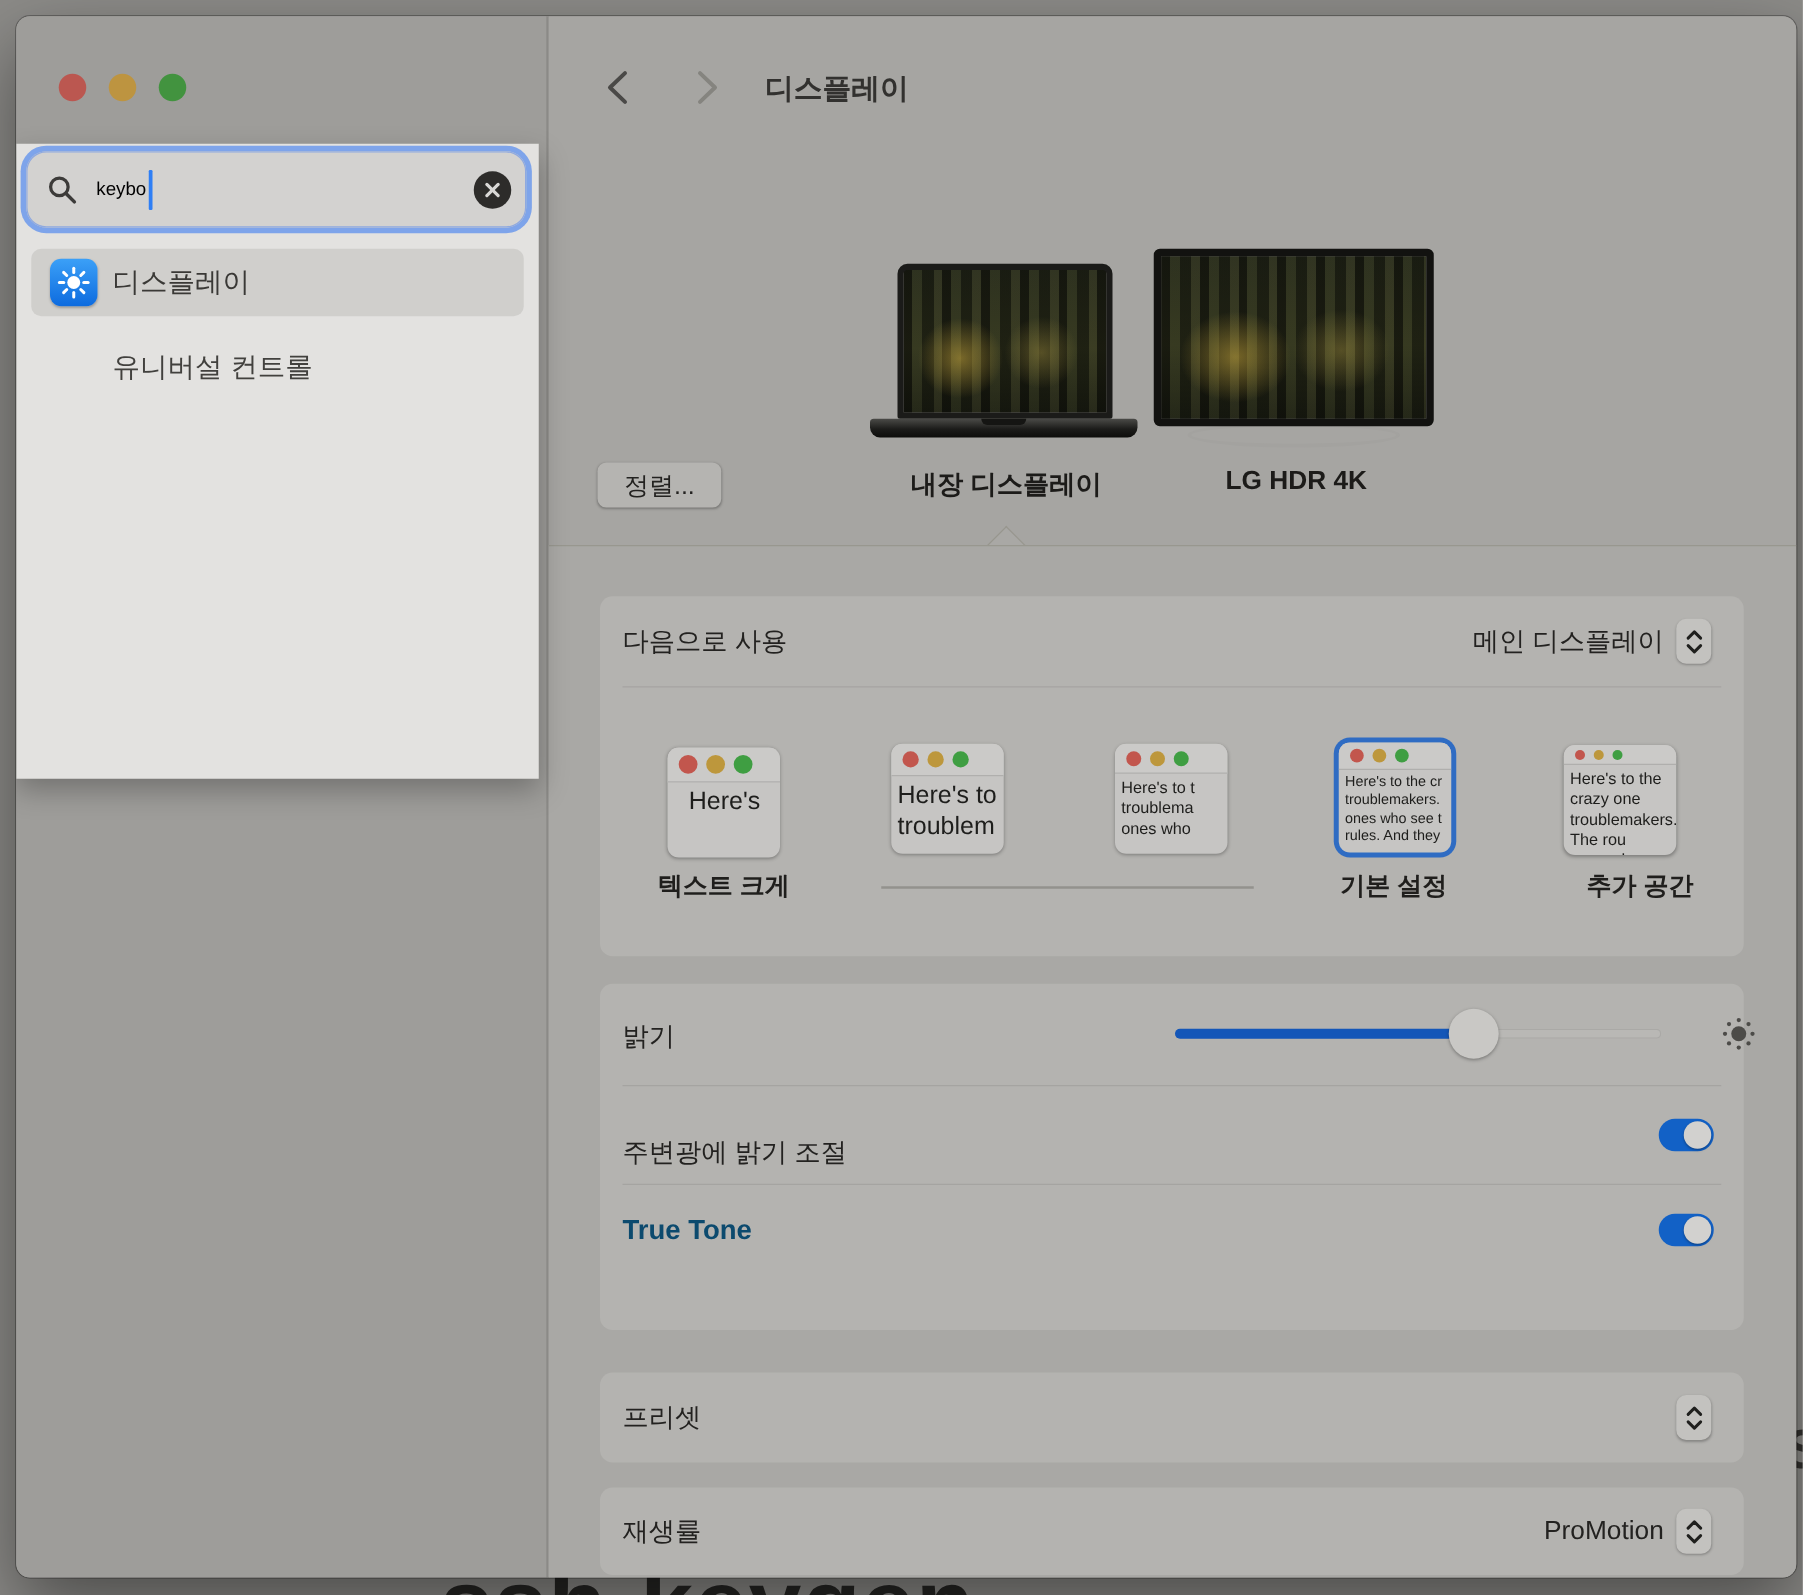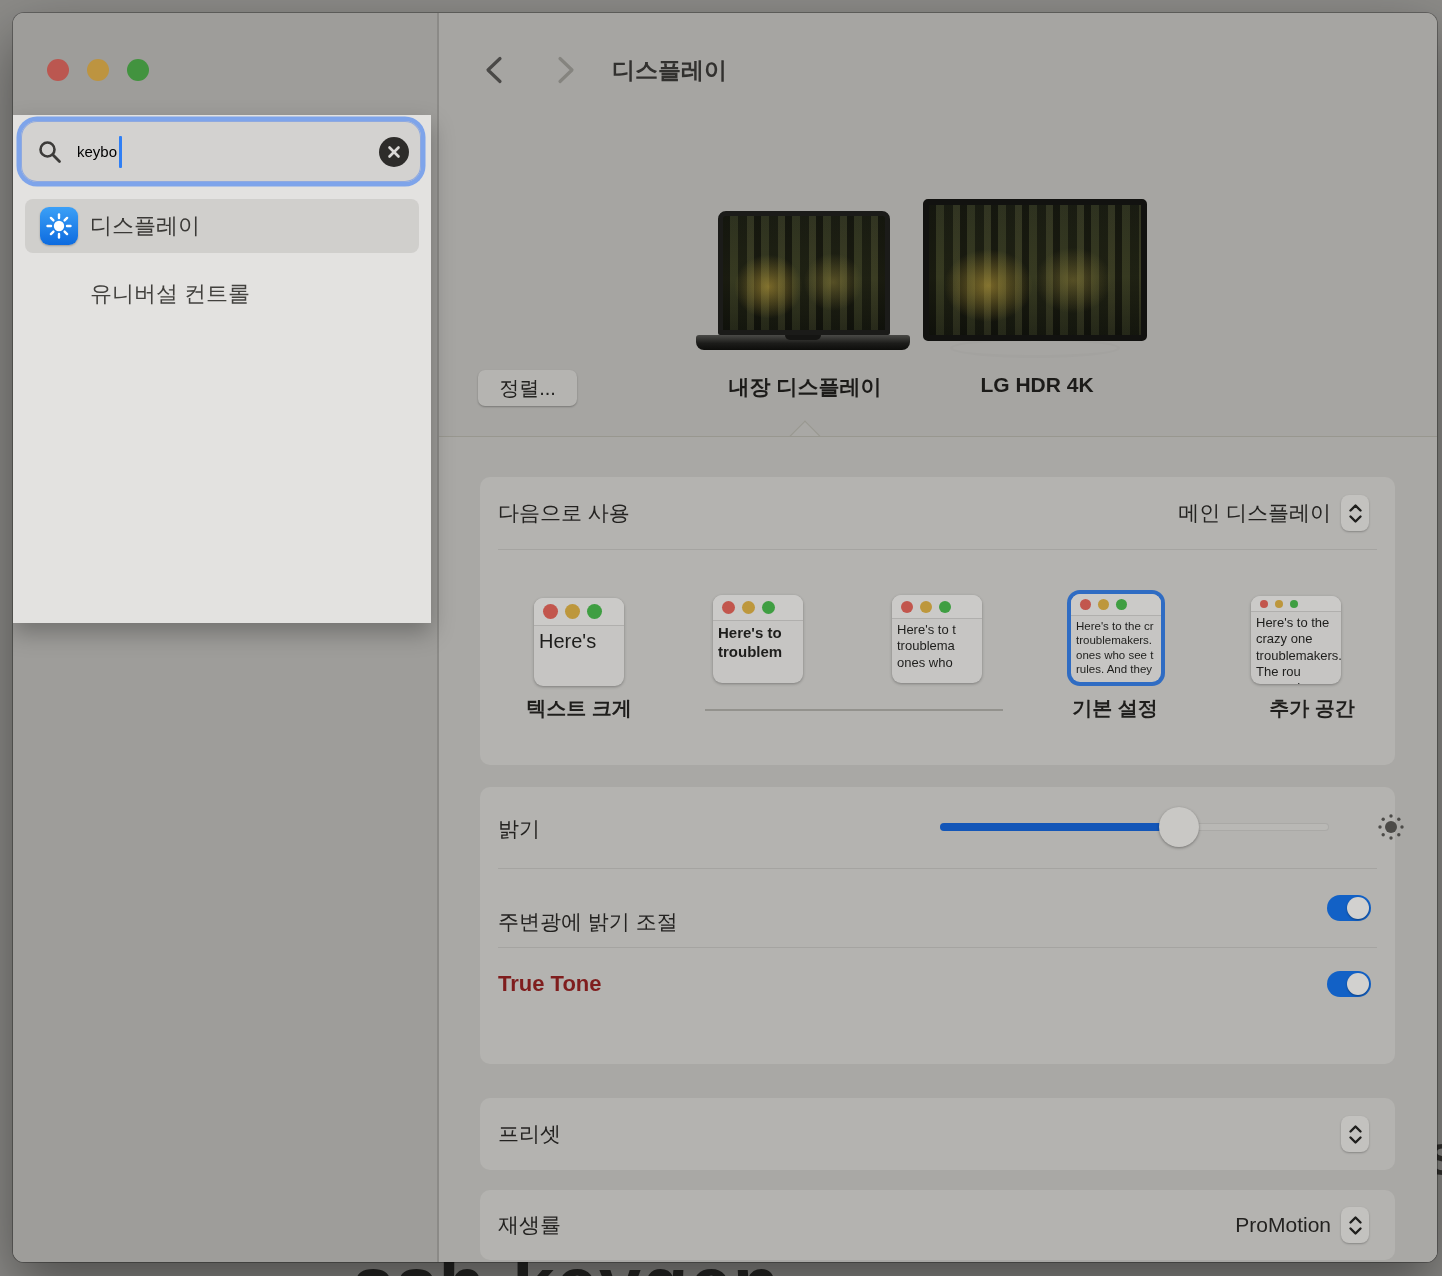--- a/index.html
+++ b/index.html
@@ -100,21 +100,21 @@
   .slider-fill { height:100%; border-radius:4px 0 0 4px; background:#1356b8; }
   .slider-knob { position:absolute; top:20px; width:40px; height:40px; border-radius:50%; background:#c9c8c5;
                  box-shadow:0 1px 3px rgba(0,0,0,.35); }
   .sun { position:absolute; }
 
   
   .toggle { position:absolute; left:847px; width:44px; height:26px; border-radius:13px; background:#1261c6; }
   .toggle .knob { position:absolute; top:2px; left:20px; width:22px; height:22px; border-radius:50%;
                   background:#d2d1cf; box-shadow:0 1px 2px rgba(0,0,0,.35); }
 
-  .tt-title { position:absolute; left:18px; top:184px; font-size:22px; font-weight:600; color:#7f1d1d; }
+  .tt-title { position:absolute; left:18px; top:184px; font-size:22px; font-weight:600; color:#0c4a6e; }
   .tt-desc { position:absolute; left:18px; top:214px; width:760px; font-size:17.5px; line-height:1.5; color:#686763; white-space:pre-line; }
 
   .b-label { position:absolute; left:18px; font-size:21px; color:#232220; }
 </style>
 </head>
 <body>
 
 <div class="bg-bottom-text">ssh-keygen</div>
 <div class="bg-right-text">S</div>
 
@@ -206,29 +206,29 @@
       <div class="hdiv" style="top:72px;"></div>
 
       <div class="track-line"></div>
 
       <div class="mini" style="left:54px; top:121px;">
         <div class="mini-bar" style="height:28px;">
           <span class="mini-dot dot-red" style="width:15px;height:15px;"></span>
           <span class="mini-dot dot-yellow" style="width:15px;height:15px;"></span>
           <span class="mini-dot dot-green" style="width:15px;height:15px;"></span>
         </div>
-        <div class="mini-body" style="font-size:20px;">Here's</div>
+        <div class="mini-body" style="font-size:20px;margin-left:12px;">Here's</div>
       </div>
       <div class="mini" style="left:233px; top:118px;">
         <div class="mini-bar" style="height:26px;">
           <span class="mini-dot dot-red" style="width:13px;height:13px;"></span>
           <span class="mini-dot dot-yellow" style="width:13px;height:13px;"></span>
           <span class="mini-dot dot-green" style="width:13px;height:13px;"></span>
         </div>
-        <div class="mini-body" style="font-size:15px;font-weight:bold;">Here's to
+        <div class="mini-body" style="font-size:20px;">Here's to
 troublem</div>
       </div>
       <div class="mini" style="left:412px; top:118px;">
         <div class="mini-bar" style="height:24px;">
           <span class="mini-dot dot-red" style="width:12px;height:12px;"></span>
           <span class="mini-dot dot-yellow" style="width:12px;height:12px;"></span>
           <span class="mini-dot dot-green" style="width:12px;height:12px;"></span>
         </div>
         <div class="mini-body" style="font-size:13px;">Here's to t
 troublema

